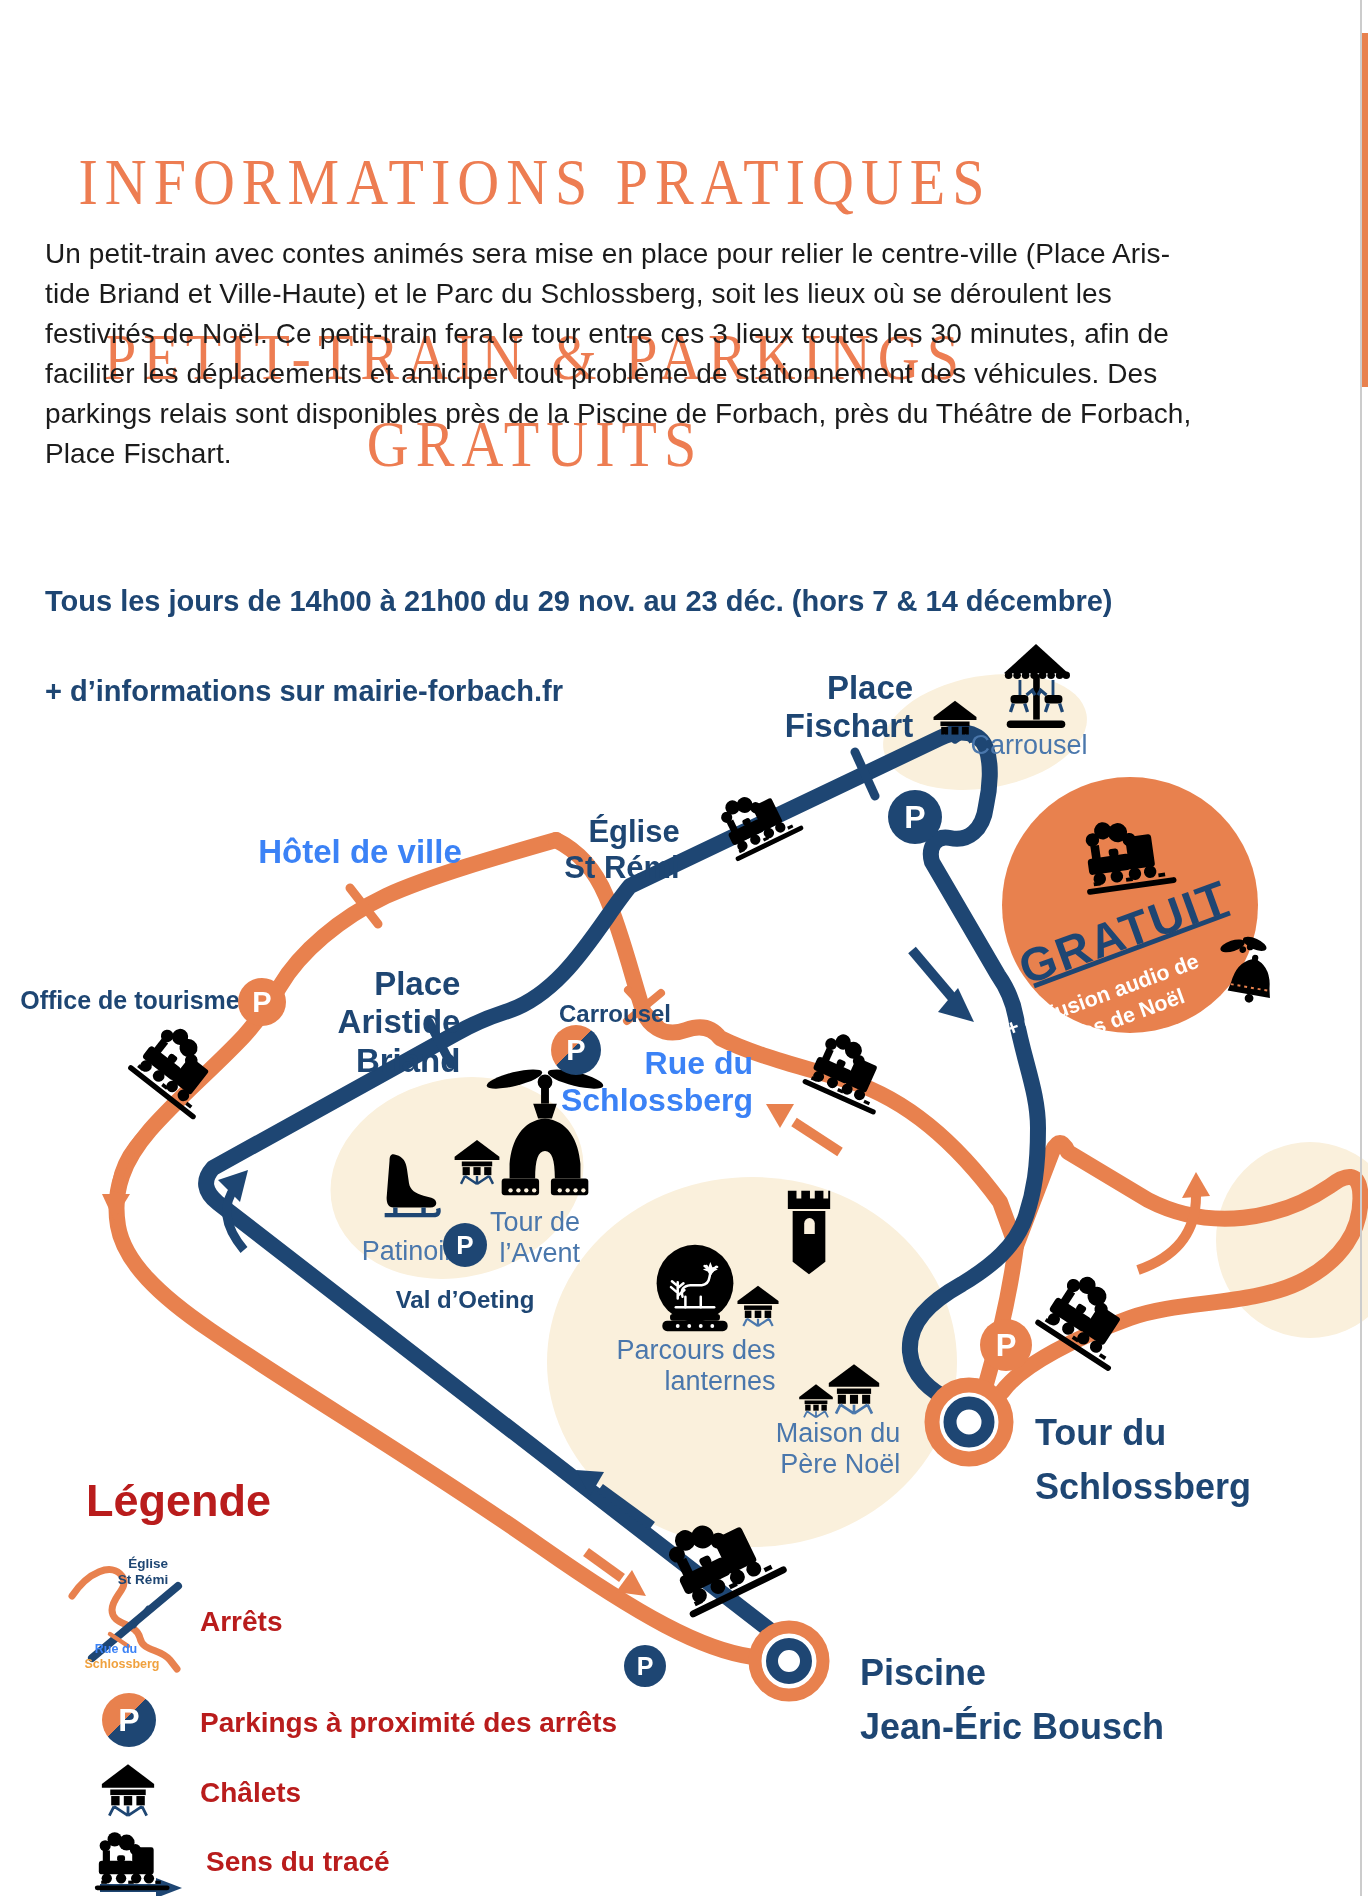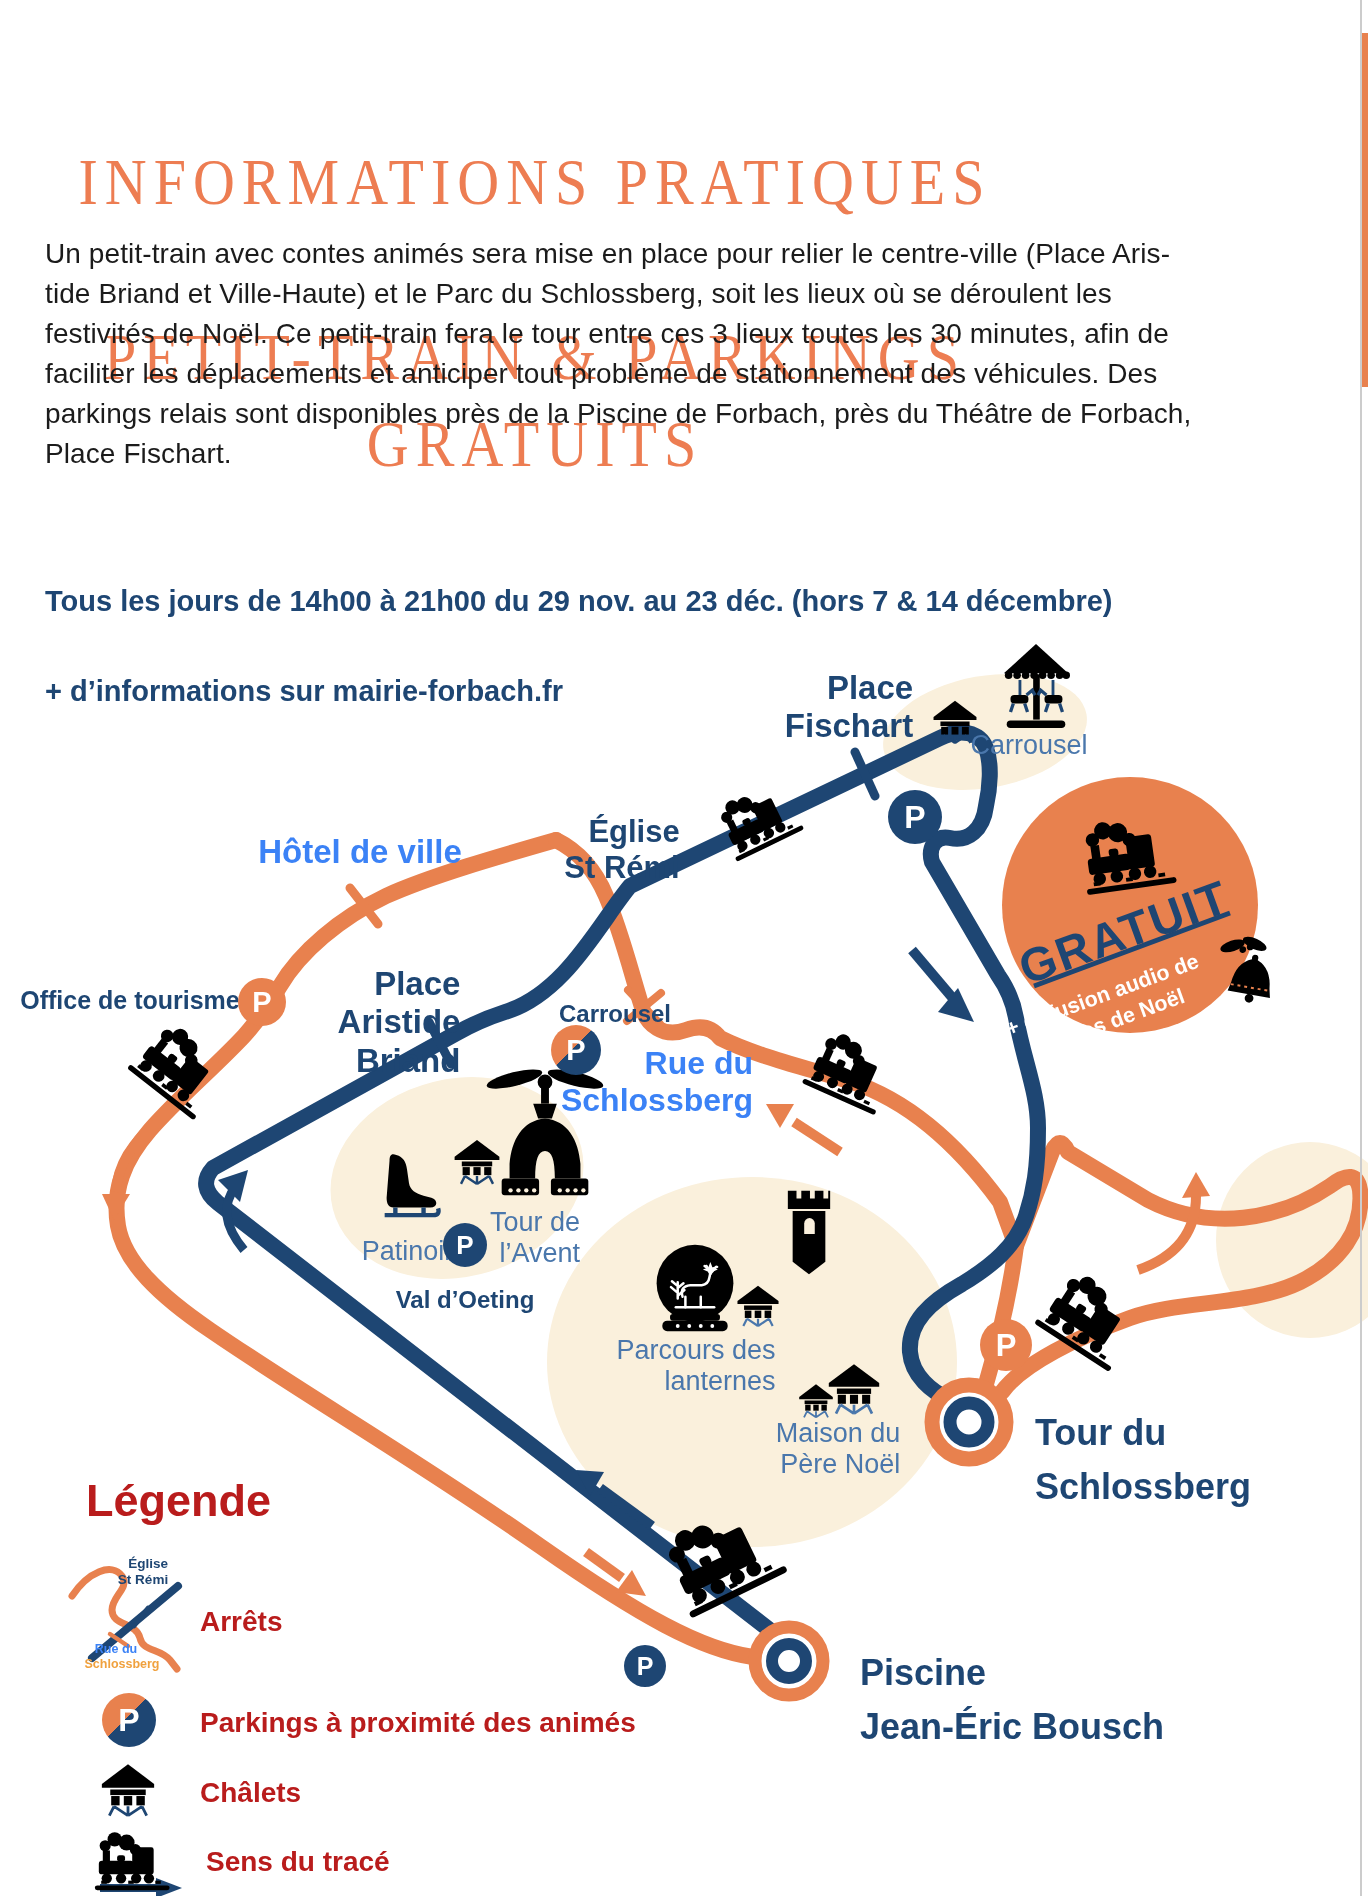--- a/index.html
+++ b/index.html
@@ -301,20 +301,20 @@
   <div class="pbadge pb-orange" style="left:1006px;top:1345px;width:52px;height:52px;font-size:31px;">P</div>
   <div class="pbadge pb-navy" style="left:645px;top:1666px;width:42px;height:42px;font-size:25px;">P</div>
   <div class="pbadge pb-split" style="left:129px;top:1720px;width:54px;height:54px;font-size:32px;">P</div>
 
   <div class="txt brown b" style="left:86px;top:1475px;font-size:45px;z-index:3;">Légende</div>
   <div class="lbl navy b" style="left:143px;top:1572px;font-size:13.5px;line-height:1.15;">Église
 St Rémi</div>
   <div class="lbl orangec b" style="left:116px;top:1649px;font-size:12.5px;">Rue du</div>
   <div class="lbl b" style="left:122px;top:1664px;font-size:12.5px;color:#F0A13E;">Schlossberg</div>
   <div class="lbl brown b left" style="left:200px;top:1622px;font-size:28px;">Arrêts</div>
-  <div class="lbl brown b left" style="left:200px;top:1723px;font-size:28px;">Parkings à proximité des animés</div>
+  <div class="lbl brown b left" style="left:200px;top:1723px;font-size:28px;">Parkings à proximité des arrêts</div>
   <div class="lbl brown b left" style="left:200px;top:1793px;font-size:28px;">Châlets</div>
   <div class="lbl brown b left" style="left:206px;top:1862px;font-size:28px;">Sens du tracé</div>
 
   <div class="edgebar" style="left:1360px;top:0;width:1.5px;height:1896px;background:#cccccc;"></div>
   <div class="edgebar" style="left:1362px;top:33px;width:6px;height:354px;background:#E8814E;"></div>
 
 </div>
 
 </body></html>

